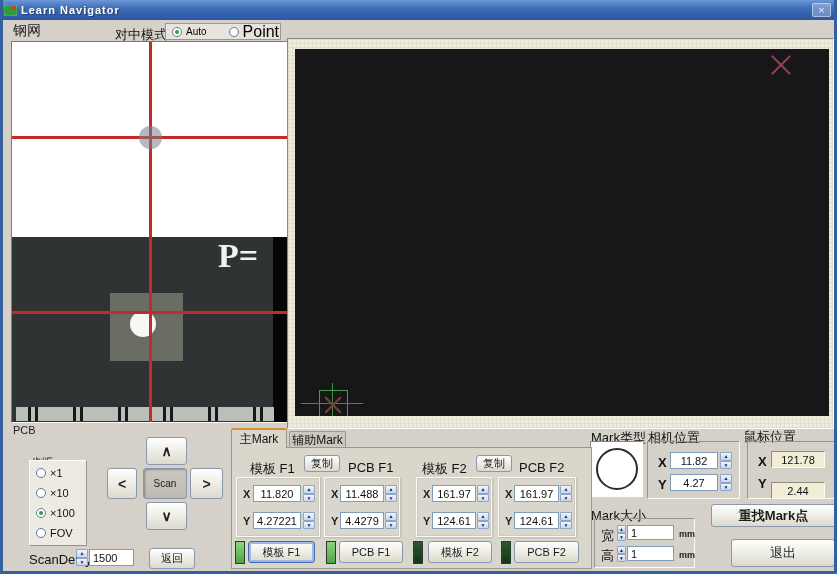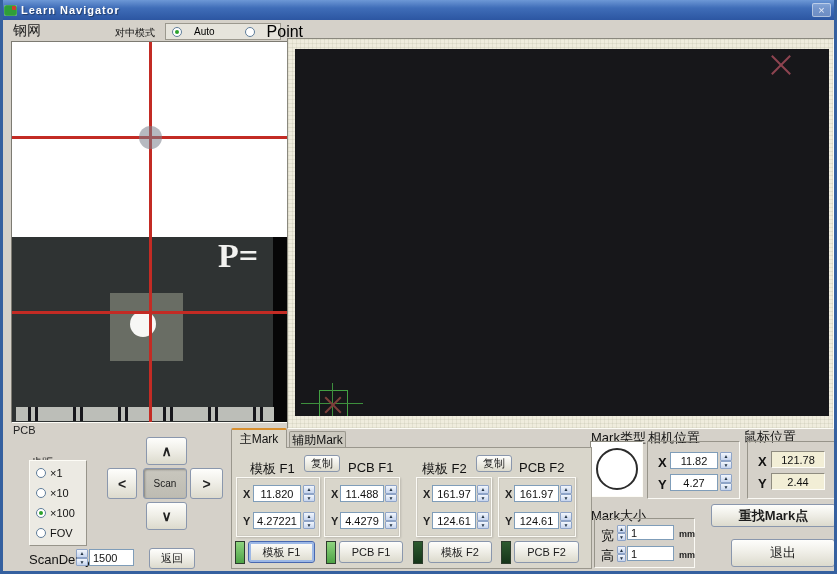--- a/index.html
+++ b/index.html
@@ -48,24 +48,24 @@
   .radio.checked::after{ content:''; position:absolute; left:2px; top:2px; width:4px; height:4px; border-radius:50%; background:#2ca22c; }
   .radio-row{ display:flex; align-items:center; gap:4px; font-size:11px; color:#111;}
   .led{ position:absolute; width:10px; height:23px; border:1px solid #2c3c2c; }
   .led.bright{ background:linear-gradient(180deg,#8ed47e,#4ea346); }
   .led.dark{ background:linear-gradient(180deg,#2c5a2e,#16351a); }
   .xmark{ position:absolute; }
   .xmark::before,.xmark::after{ content:''; position:absolute; left:0; top:50%; width:100%; height:2px; background:var(--xc,#8e4450); }
   .xmark::before{ transform:rotate(45deg);} .xmark::after{ transform:rotate(-45deg);}
   
   .hdr-stencil{ position:absolute; left:10px; top:22px; font-size:14px; color:#222; }
-  .hdr-mode{ position:absolute; left:112px; top:26px; font-size:10px; color:#111; }
+  .hdr-mode{ position:absolute; left:112px; top:26px; font-size:13px; color:#111; }
   .mode-box{
     position:absolute; left:162px; top:23px; width:116px; height:17px;
-    background:#e6e4dc; border:1px solid #9b988e; display:flex; align-items:center; gap:12px; padding:0 6px;
+    background:#e6e4dc; border:1px solid #9b988e; display:flex; align-items:center; gap:4px; padding:0 6px;
   }
   
   .cam-panel{
     position:absolute; left:8px; top:41px; width:277px; height:382px;
     background:#fff; border:1px solid; border-color:#7d7b72 #fdfcf6 #fdfcf6 #7d7b72; overflow:hidden;
   }
   .cam-img{ position:absolute; left:0; top:195px; width:275px; height:185px; background:#2f3333; overflow:hidden; }
   .cam-img .pequals{ position:absolute; left:206px; top:0px; color:#f2f2f0; font-family:"Liberation Serif",serif; font-weight:bold; font-size:34px; }
   .cam-img .blackstrip{ position:absolute; left:261px; top:0; width:14px; height:185px; background:#060607; }
   .cam-img .marksq{ position:absolute; left:98px; top:56px; width:73px; height:68px; background:#696d64; }
@@ -297,21 +297,21 @@
         <span>▲</span>
         <span>▼</span>
       </div>
   </div>
 
   <div class="lbl" style="left:741px; top:428px;">鼠标位置</div>
   <div class="grp-sunken" style="left:744px; top:441px; width:88px; height:58px;">
     <span class="lbl small-b" style="left:10px; top:12px;">X</span>
     <div class="field ro" style="left:23px; top:9px; width:54px; height:17px;">121.78</div>
     <span class="lbl small-b" style="left:10px; top:34px;">Y</span>
-    <div class="field ro" style="left:23px; top:31px; width:54px; height:17px;">2.44</div>
+    <div class="field ro" style="left:23px; top:40px; width:54px; height:17px;">2.44</div>
   </div>
 
   <div class="lbl" style="left:588px; top:507px;">Mark大小</div>
   <div class="grp-sunken" style="left:591px; top:518px; width:101px; height:50px;">
     <span class="lbl" style="left:6px; top:8px;">宽</span>
     <div class="spin" style="left:22px; top:6px; width:9px; height:15px;">
         <span>▲</span>
         <span>▼</span>
       </div>
     <div class="field" style="left:32px; top:6px; width:47px; height:15px; justify-content:flex-start; padding-left:3px;">1</div>

